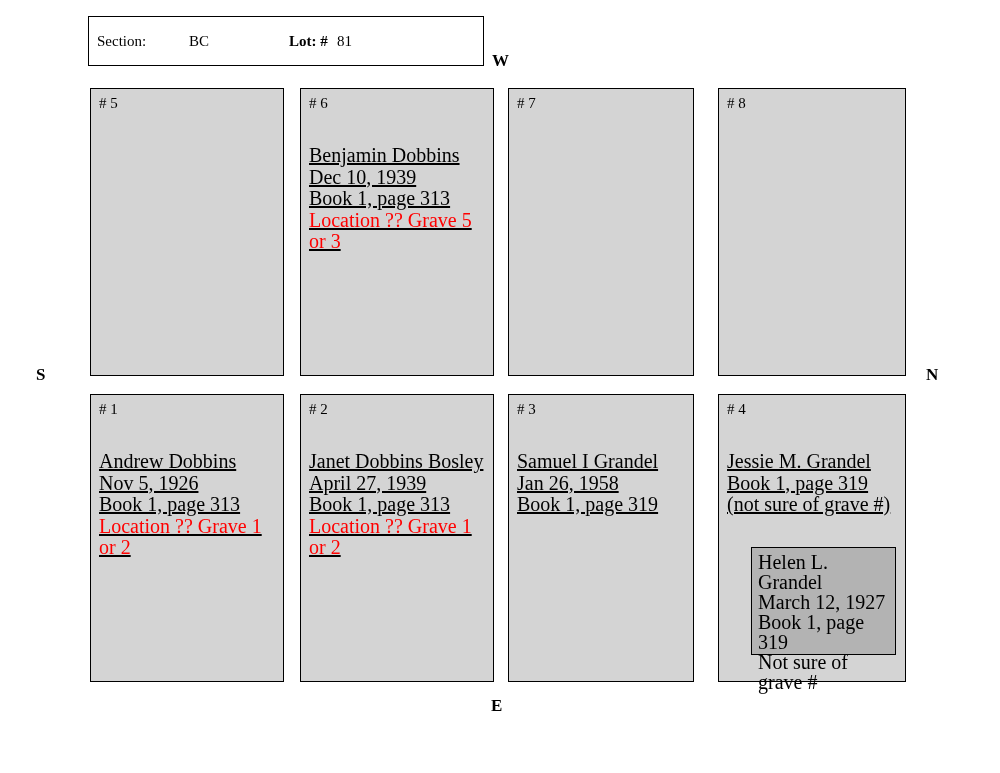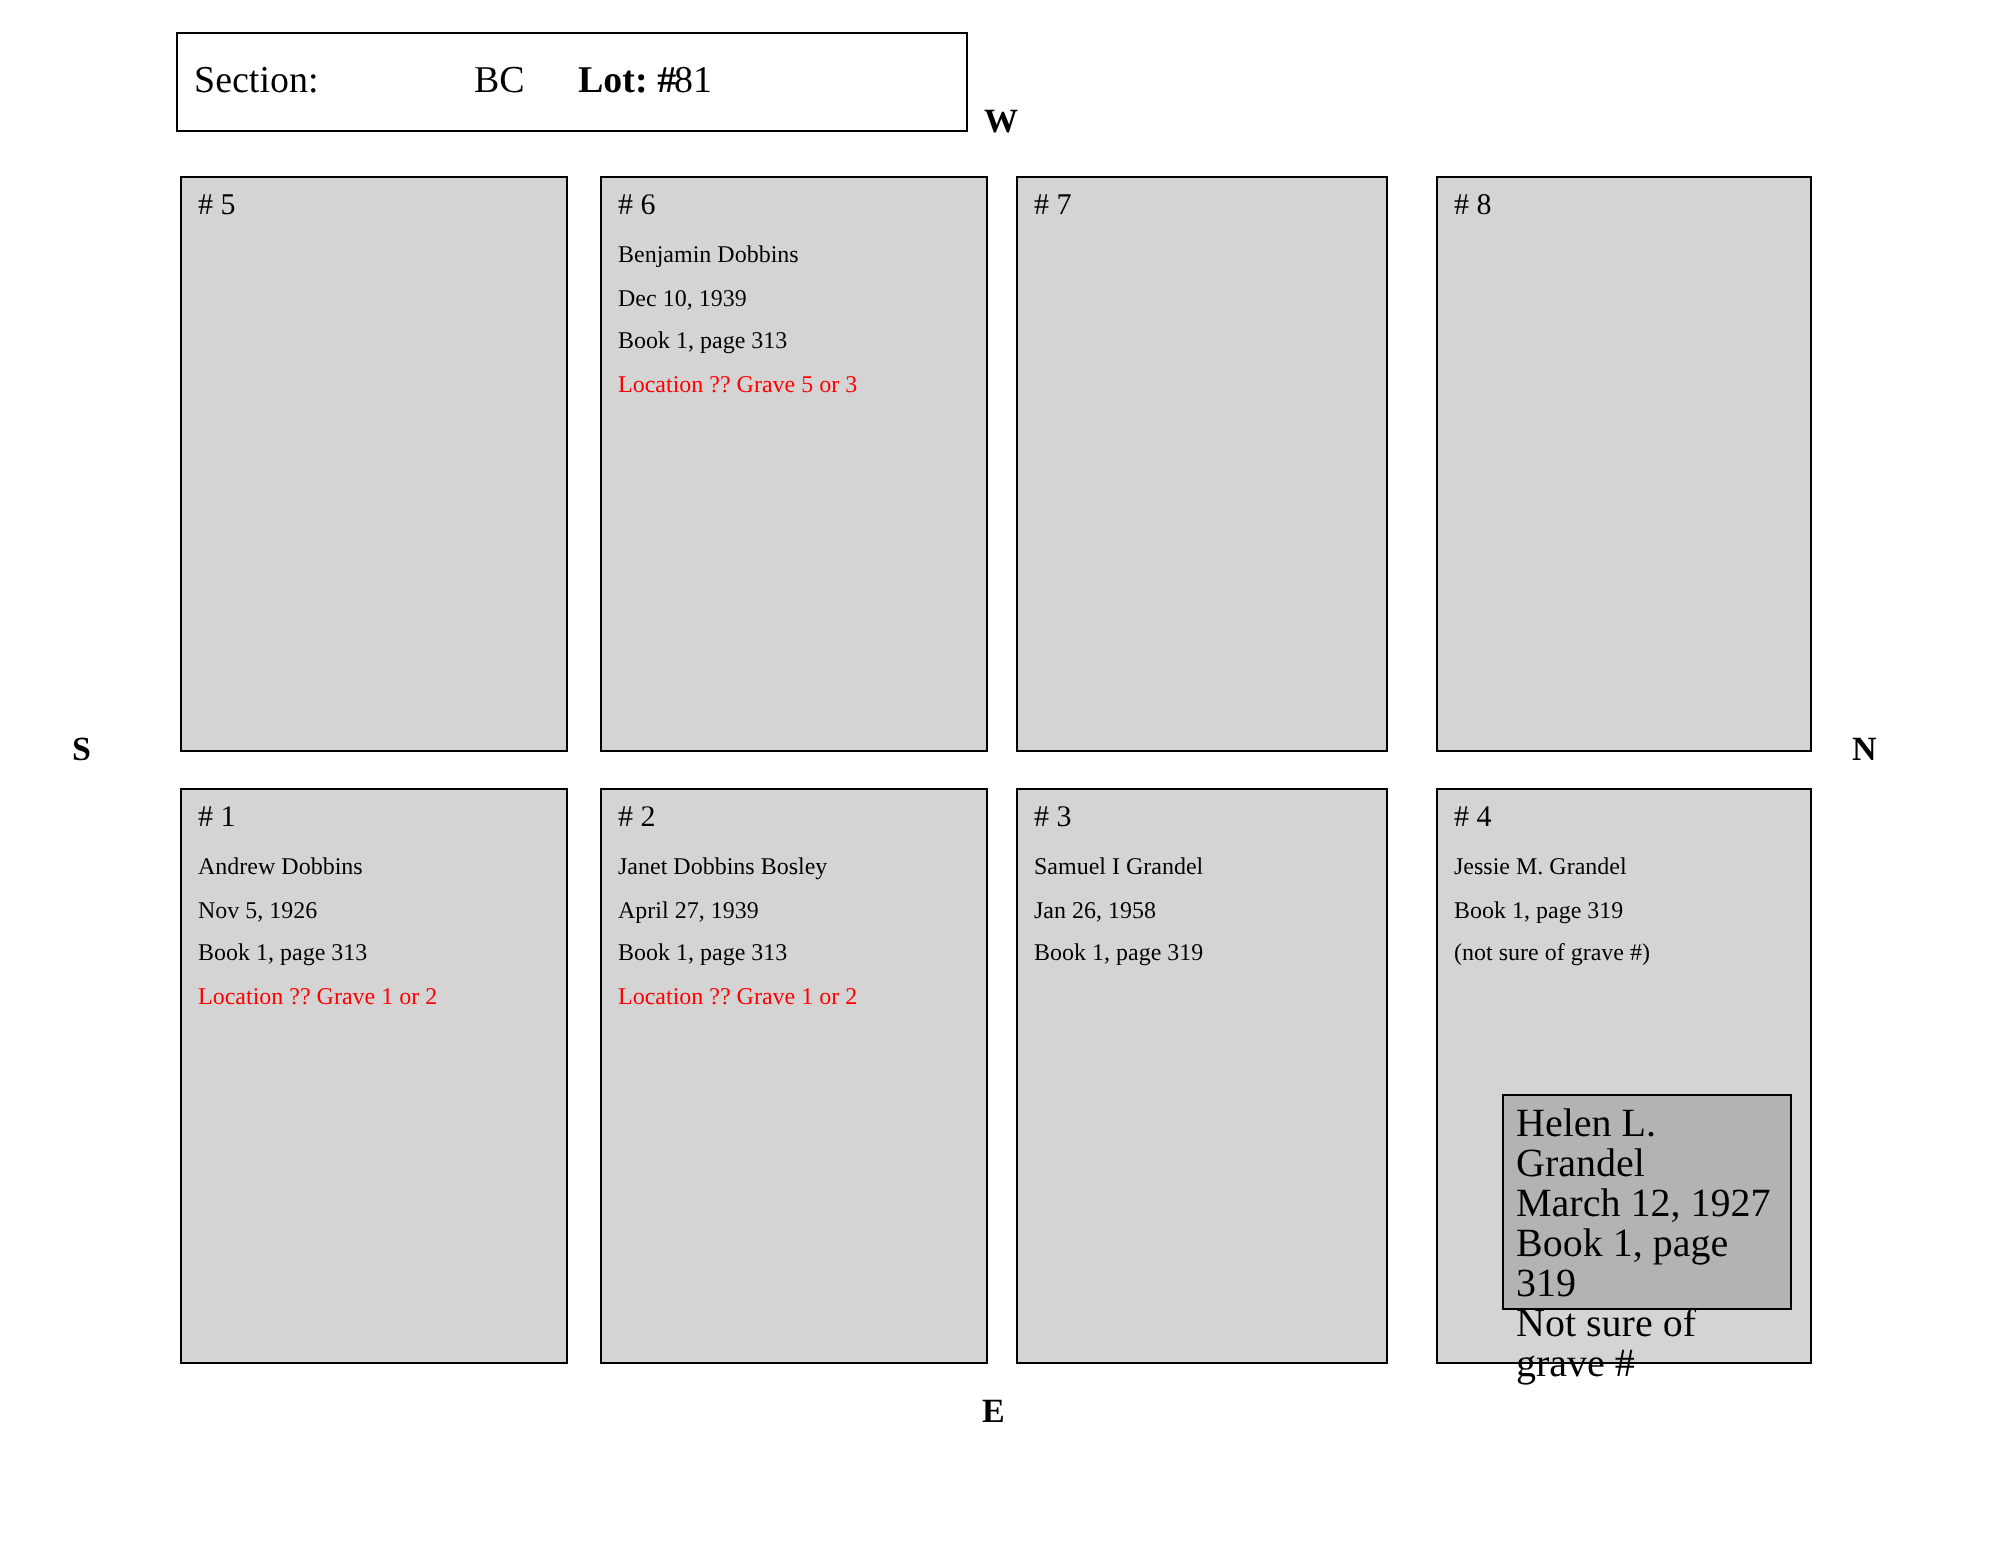--- a/index.html
+++ b/index.html
@@ -25,27 +25,27 @@
     left: 88px;
     top: 16px;
     width: 396px;
     height: 50px;
     border: 1px solid #000000;
     background: #ffffff;
     box-sizing: border-box;
   }
   #header-box .hdr-label {
     position: absolute;
-    font-size: 19px;
+    font-size: 15px;
     line-height: 20px;
     white-space: nowrap;
     text-align: right;
   }
   #hdr-section-label { left: 8px;   top: 14px; }
-  #hdr-section-value { left: 100px; top: 14px; margin-left: 48px; }
+  #hdr-section-value { left: 100px; top: 14px; }
   #hdr-lot-label     { left: 200px; top: 14px; font-weight: bold; }
   #hdr-lot-value     { left: 248px; top: 14px; }
 
   
   .compass {
     position: absolute;
     font-size: 17px;
     font-weight: bold;
     line-height: 18px;
   }
@@ -65,24 +65,25 @@
   .plot .plot-num {
     position: absolute;
     left: 8px;
     top: 5px;
     font-size: 15px;
     line-height: 18px;
   }
   .plot .plot-body {
     position: absolute;
     left: 8px;
-    top: 28px;
+    top: 56px;
     right: 6px;
-    font-size: 12px;
+    font-size: 20px;
     line-height: 21.5px;
+    text-decoration: underline;
   }
   .plot .plot-body .line { white-space: normal; }
   .plot .plot-body .red { color: #ff0000; }
 
   
   #plot-5 { left: 90px;  top: 88px; width: 194px; height: 288px; }
   #plot-6 { left: 300px; top: 88px; width: 194px; height: 288px; }
   #plot-7 { left: 508px; top: 88px; width: 186px; height: 288px; }
   #plot-8 { left: 718px; top: 88px; width: 188px; height: 288px; }
 

